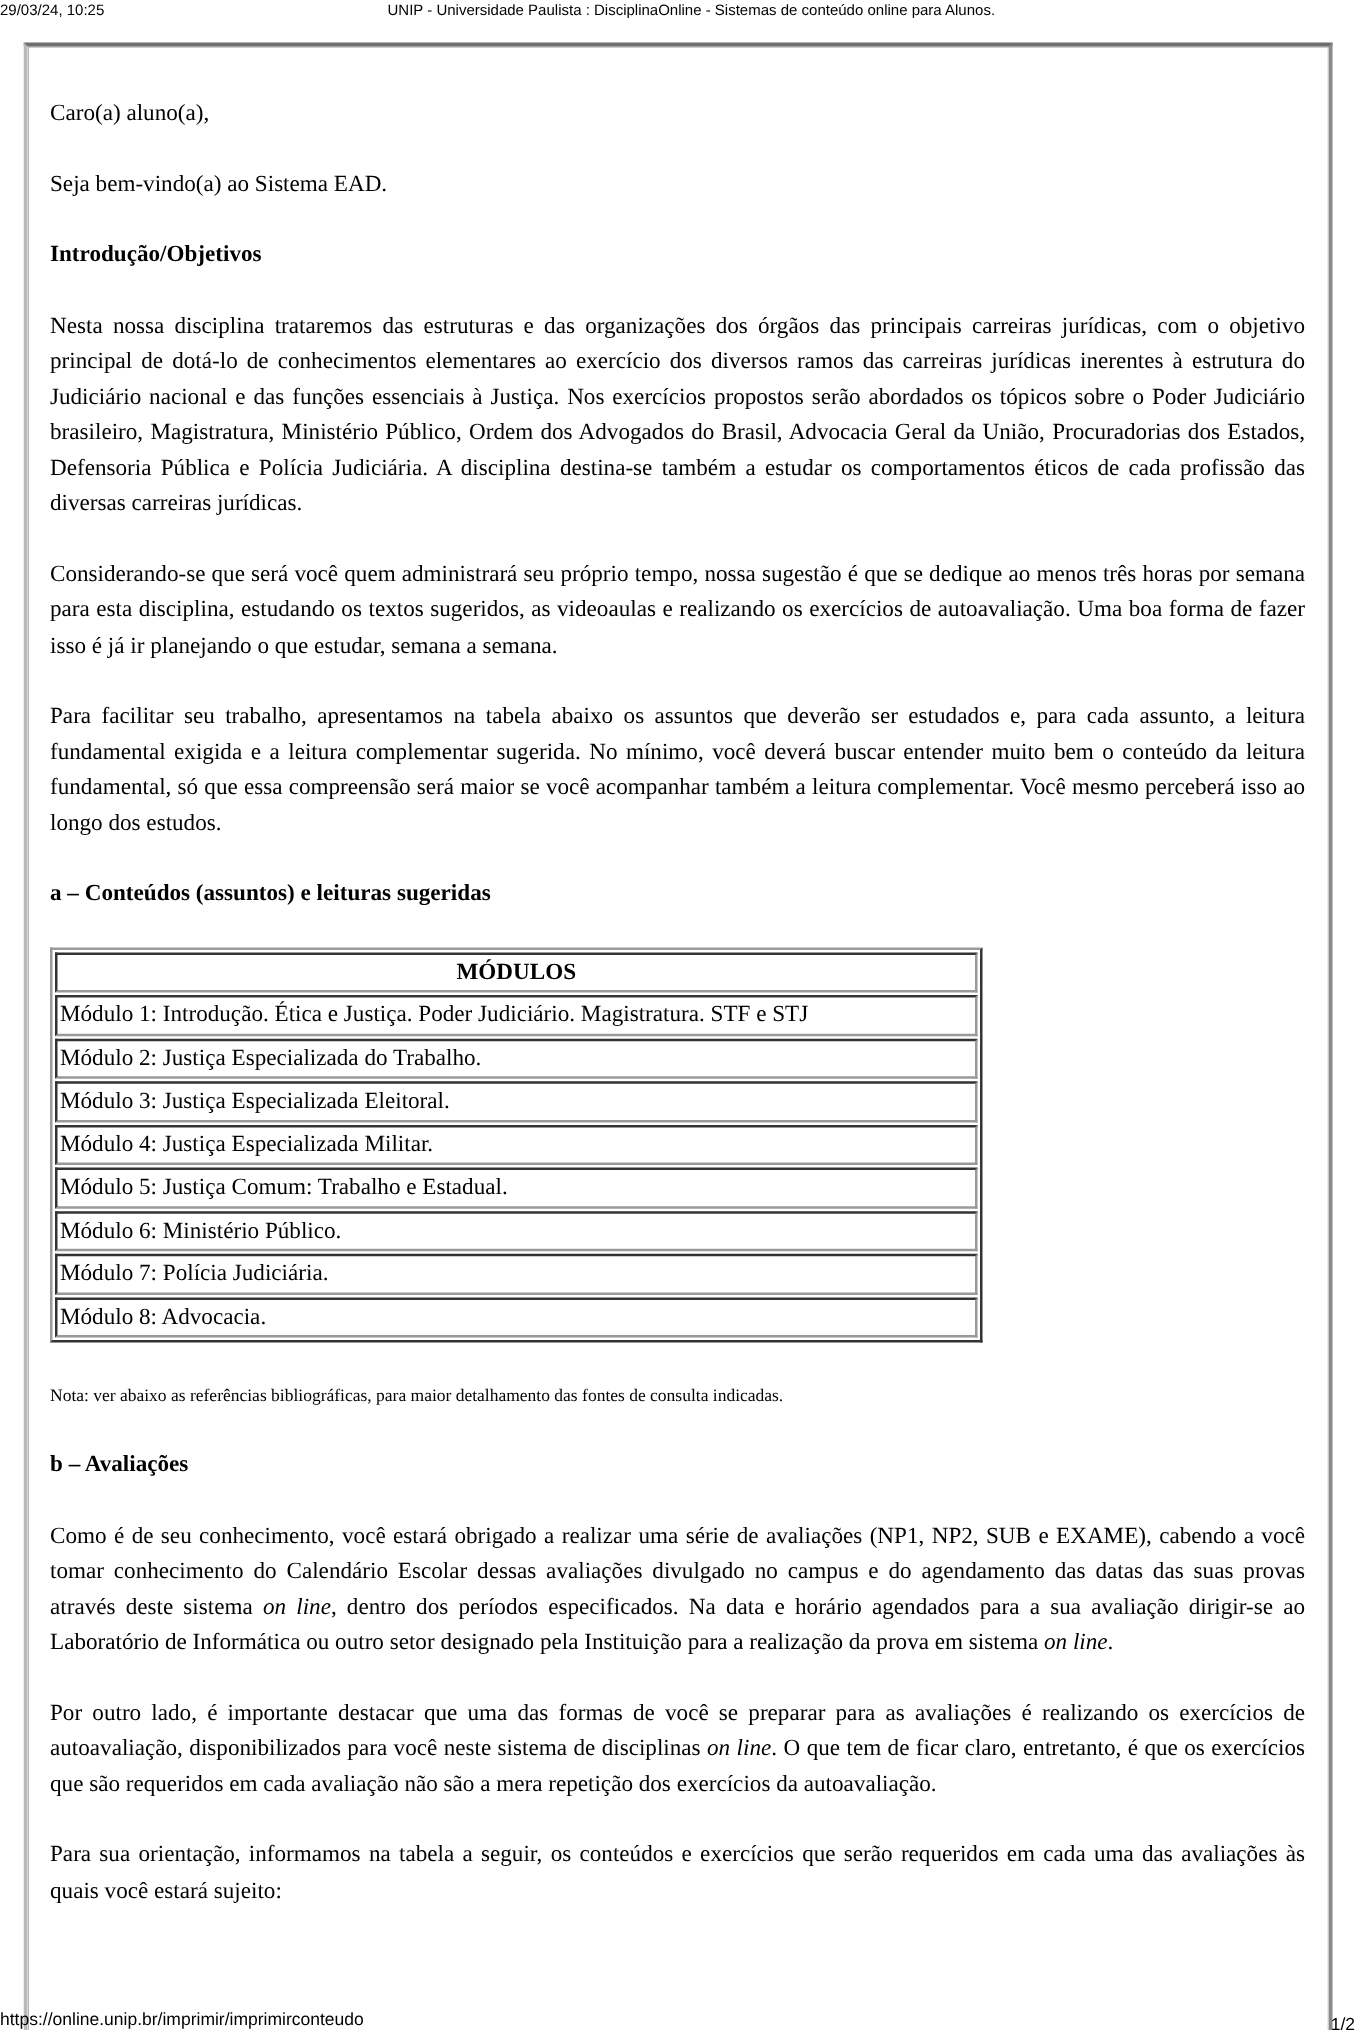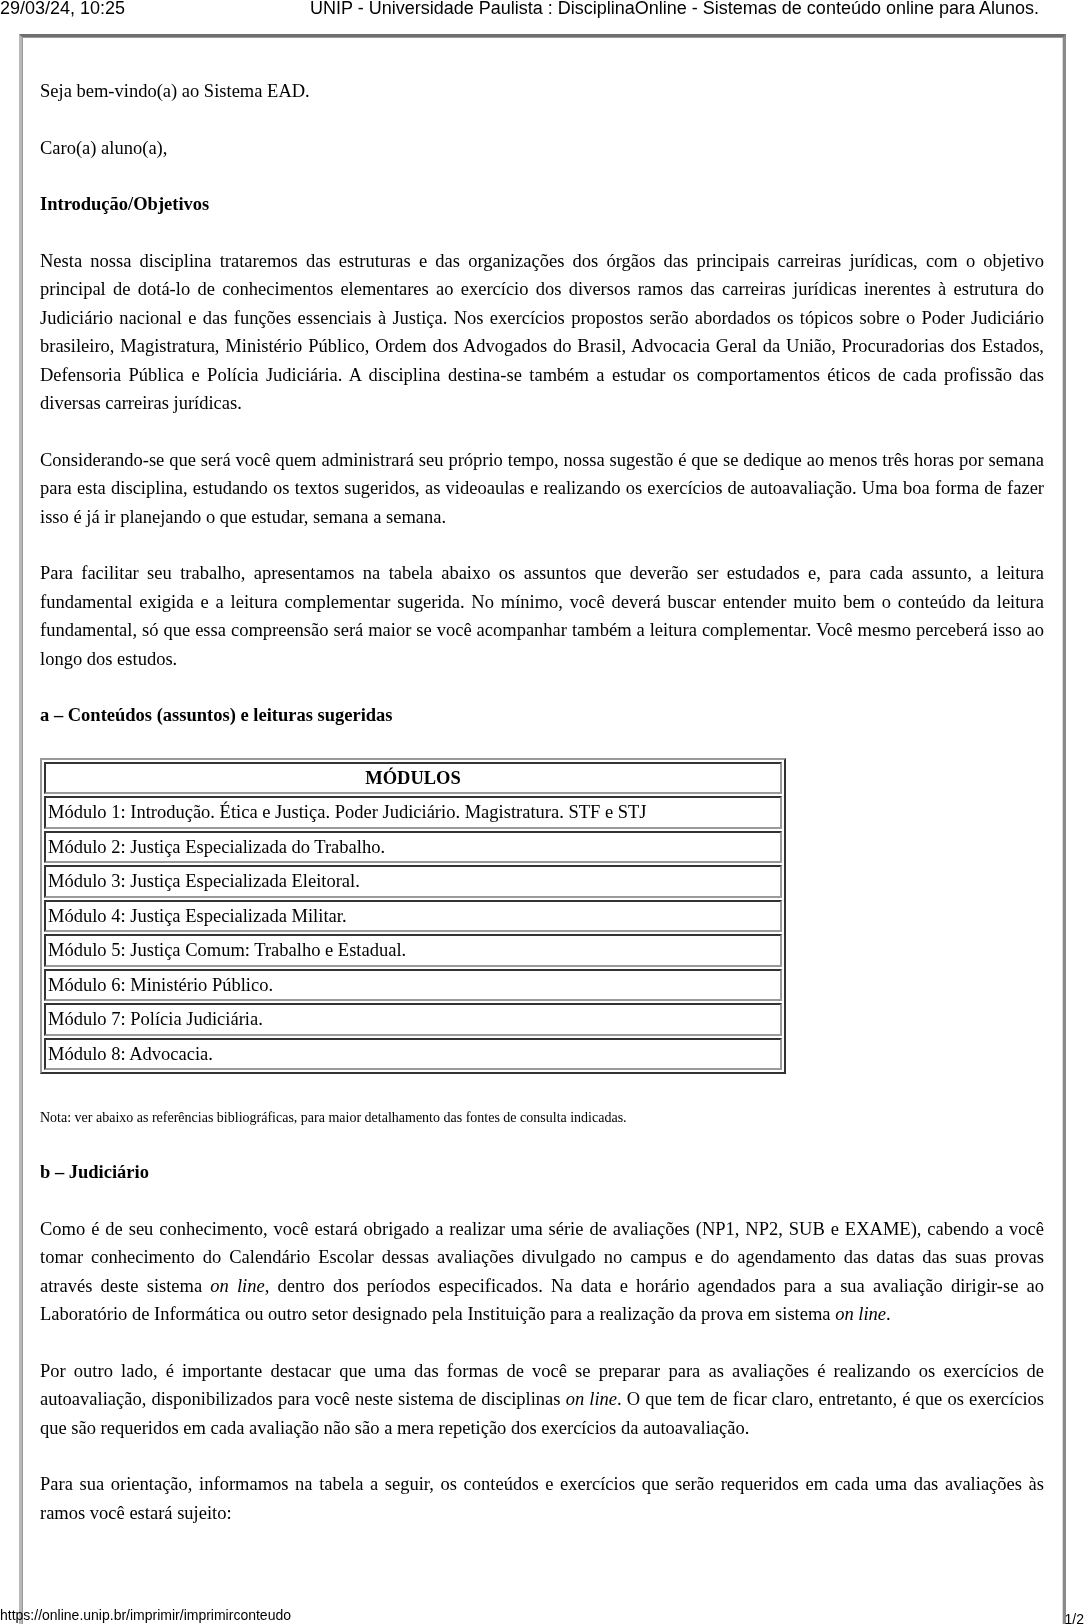--- a/index.html
+++ b/index.html
@@ -14,21 +14,21 @@
       overflow: hidden;
       color: #000;
     }
     .print-header {
       position: absolute;
       top: 0;
       left: 0;
       width: 1090px;
       height: 20px;
       font-family: "Liberation Sans", sans-serif;
-      font-size: 18px;
+      font-size: 12px;
       line-height: 16px;
     }
     .print-header .date {
       position: absolute;
       left: 0;
       top: 0;
     }
     .print-header .title {
       position: absolute;
       left: 310px;
@@ -121,22 +121,22 @@
 </head>
 <body>
 
 <div class="print-header">
   <span class="date">29/03/24, 10:25</span>
   <span class="title">UNIP - Universidade Paulista : DisciplinaOnline - Sistemas de conteúdo online para Alunos.</span>
 </div>
 
 <div class="frame">
   <div class="content">
+    <p>Caro(a) aluno(a),</p>
     <p>Seja bem-vindo(a) ao Sistema EAD.</p>
-    <p>Caro(a) aluno(a),</p>
     <p class="heading">Introdução/Objetivos</p>
     <p>Nesta nossa disciplina trataremos das estruturas e das organizações dos órgãos das principais carreiras jurídicas, com o objetivo principal de dotá-lo de conhecimentos elementares ao exercício dos diversos ramos das carreiras jurídicas inerentes à estrutura do Judiciário nacional e das funções essenciais à Justiça. Nos exercícios propostos serão abordados os tópicos sobre o Poder Judiciário brasileiro, Magistratura, Ministério Público, Ordem dos Advogados do Brasil, Advocacia Geral da União, Procuradorias dos Estados, Defensoria Pública e Polícia Judiciária. A disciplina destina-se também a estudar os comportamentos éticos de cada profissão das diversas carreiras jurídicas.</p>
     <p>Considerando-se que será você quem administrará seu próprio tempo, nossa sugestão é que se dedique ao menos três horas por semana para esta disciplina, estudando os textos sugeridos, as videoaulas e realizando os exercícios de autoavaliação. Uma boa forma de fazer isso é já ir planejando o que estudar, semana a semana.</p>
     <p>Para facilitar seu trabalho, apresentamos na tabela abaixo os assuntos que deverão ser estudados e, para cada assunto, a leitura fundamental exigida e a leitura complementar sugerida. No mínimo, você deverá buscar entender muito bem o conteúdo da leitura fundamental, só que essa compreensão será maior se você acompanhar também a leitura complementar. Você mesmo perceberá isso ao longo dos estudos.</p>
     <p class="heading">a – Conteúdos (assuntos) e leituras sugeridas</p>
 
     <table class="modules">
       <thead>
         <tr>
           <th>MÓDULOS</th>
@@ -164,26 +164,26 @@
         <tr>
             <td>Módulo 7: Polícia Judiciária.</td>
           </tr>
         <tr>
             <td>Módulo 8: Advocacia.</td>
           </tr>
       </tbody>
     </table>
 
     <p class="note">Nota: ver abaixo as referências bibliográficas, para maior detalhamento das fontes de consulta indicadas.</p>
-    <p class="heading">b – Judiciário</p>
+    <p class="heading">b – Avaliações</p>
 
     <p><span>Como é de seu conhecimento, você estará obrigado a realizar uma série de avaliações (NP1, NP2, SUB e EXAME), cabendo a você tomar conhecimento do Calendário Escolar dessas avaliações divulgado no campus e do agendamento das datas das suas provas através deste sistema </span><em>on line</em><span>, dentro dos períodos especificados. Na data e horário agendados para a sua avaliação dirigir-se ao Laboratório de Informática ou outro setor designado pela Instituição para a realização da prova em sistema </span><em>on line</em><span>.</span></p>
 
     <p><span>Por outro lado, é importante destacar que uma das formas de você se preparar para as avaliações é realizando os exercícios de autoavaliação, disponibilizados para você neste sistema de disciplinas </span><em>on line</em><span>. O que tem de ficar claro, entretanto, é que os exercícios que são requeridos em cada avaliação não são a mera repetição dos exercícios da autoavaliação.</span></p>
 
-    <p>Para sua orientação, informamos na tabela a seguir, os conteúdos e exercícios que serão requeridos em cada uma das avaliações às ramos você estará sujeito:</p>
+    <p>Para sua orientação, informamos na tabela a seguir, os conteúdos e exercícios que serão requeridos em cada uma das avaliações às quais você estará sujeito:</p>
   </div>
 </div>
 
 <div class="print-footer">
   <span class="url">https://online.unip.br/imprimir/imprimirconteudo</span>
   <span class="page">1/2</span>
 </div>
 
 </body></html>

